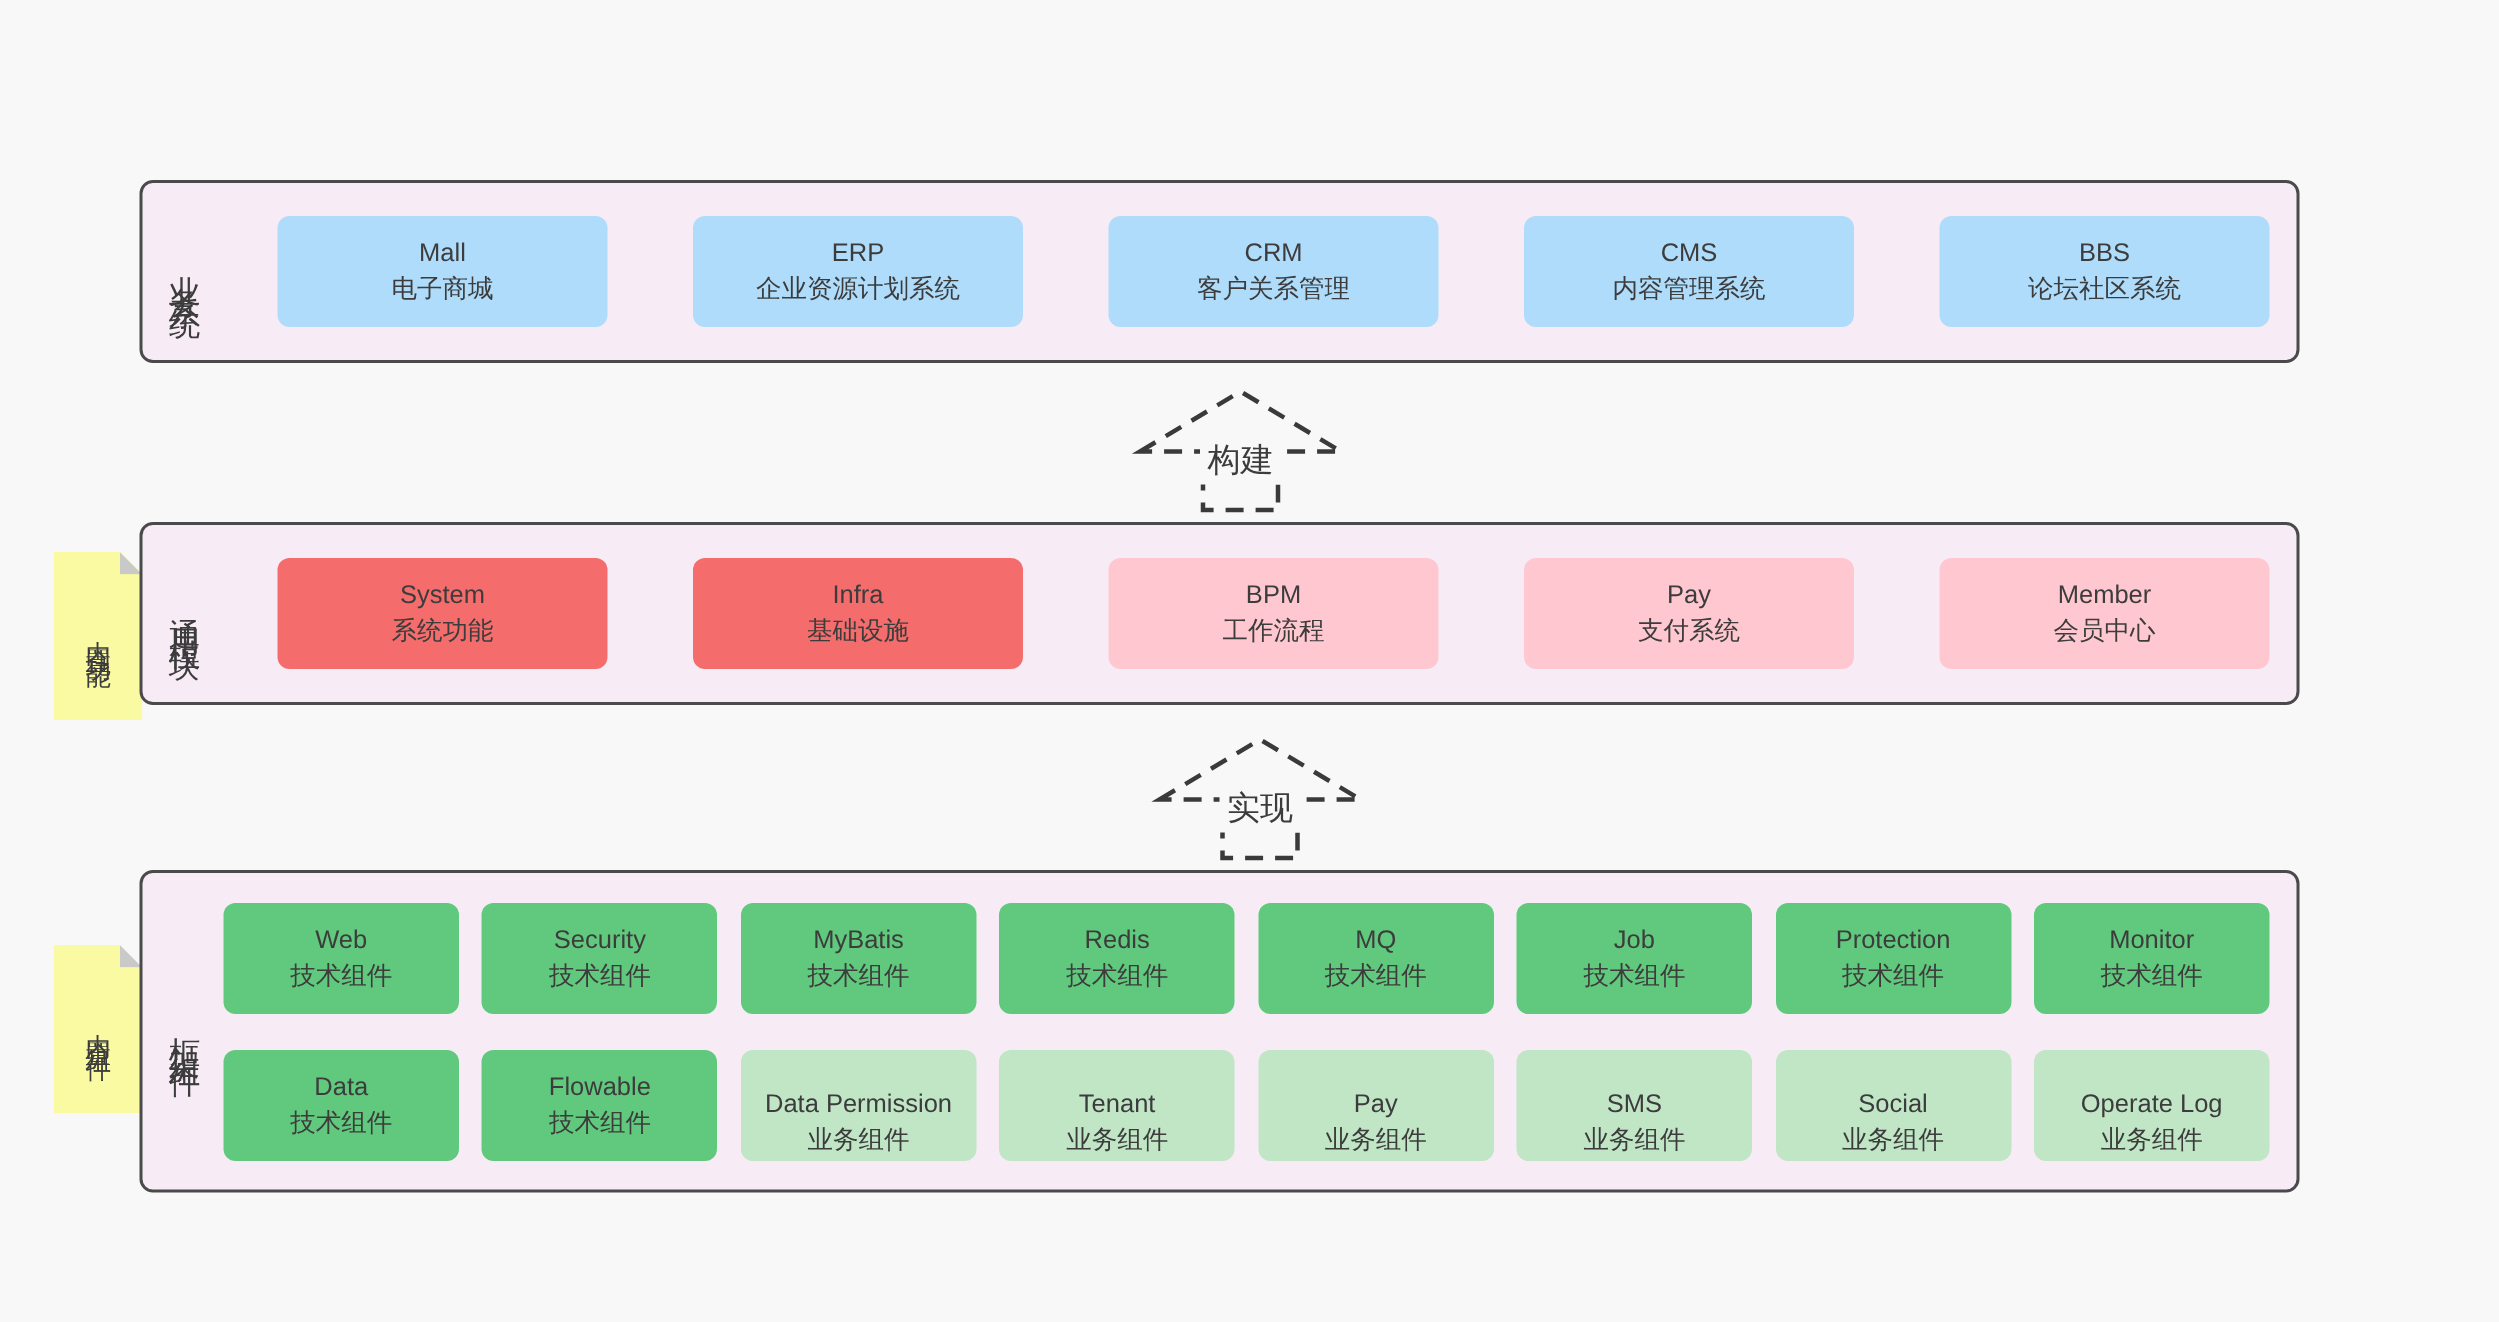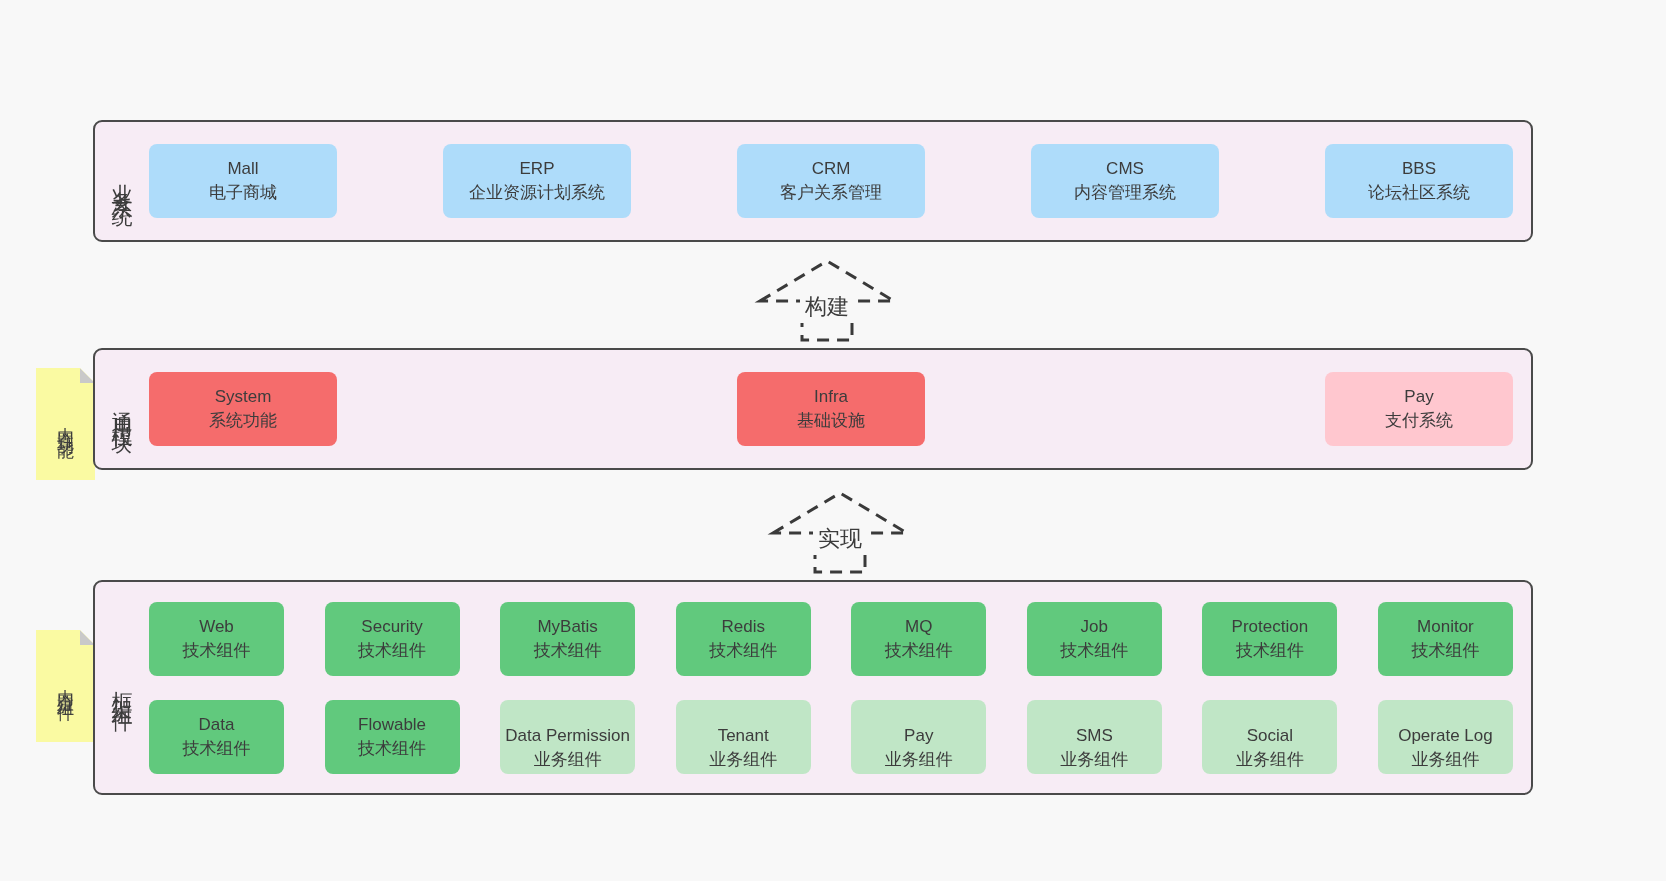--- a/index.html
+++ b/index.html
@@ -30,22 +30,22 @@
     flex:1;display:flex;flex-direction:column;justify-content:center;
     gap:24px;padding:10px 18px 10px 0;
   }
   .box-row{display:flex;justify-content:space-between;}
   .box{
     height:74px;border-radius:8px;
     display:flex;flex-direction:column;align-items:center;justify-content:center;
     font-size:17px;line-height:1.4;text-align:center;color:var(--text,#3c3c3c);
     box-sizing:border-box;padding:2px 4px;
   }
-  .layer-business .box,.layer-modules .box{width:188px;}
-  .layer-components .box{width:135px;}
+  .layer-business .box,.layer-modules .box{width:220px;margin-left:36px;}
+  .layer-components .box{width:157px;}
   .blue{background:var(--blue,#aedcfa);}
   .red{background:var(--red,#f56c6c);}
   .pink{background:var(--pink,#ffc7cf);}
   .green{background:var(--green,#61c97d);}
   .lightgreen{background:var(--light_green,#c0e6c6);justify-content:flex-end;}
   .sticky{
     position:absolute;left:36px;width:59px;height:112px;
     background:var(--sticky_yellow,#fafaa2);
     display:flex;align-items:center;justify-content:center;
     clip-path:polygon(0 0,calc(100% - 15px) 0,100% 15px,100% 100%,0 100%);
@@ -121,22 +121,30 @@
       <div class="box-row">
         <div class="box red">
           <div>System</div>
           <div>系统功能</div>
         </div>
         <div class="box red">
           <div>Infra</div>
           <div>基础设施</div>
         </div>
         <div class="box pink">
+          <div>BPM</div>
+          <div>工作流程</div>
+        </div>
+        <div class="box pink">
           <div>Pay</div>
           <div>支付系统</div>
+        </div>
+        <div class="box pink">
+          <div>Member</div>
+          <div>会员中心</div>
         </div>
       </div>
     </div>
 </div>
 
 <div class="layer layer-components">
   <div class="layer-label">
     <span>框架组件</span>
   </div>
   <div class="boxes-area">

